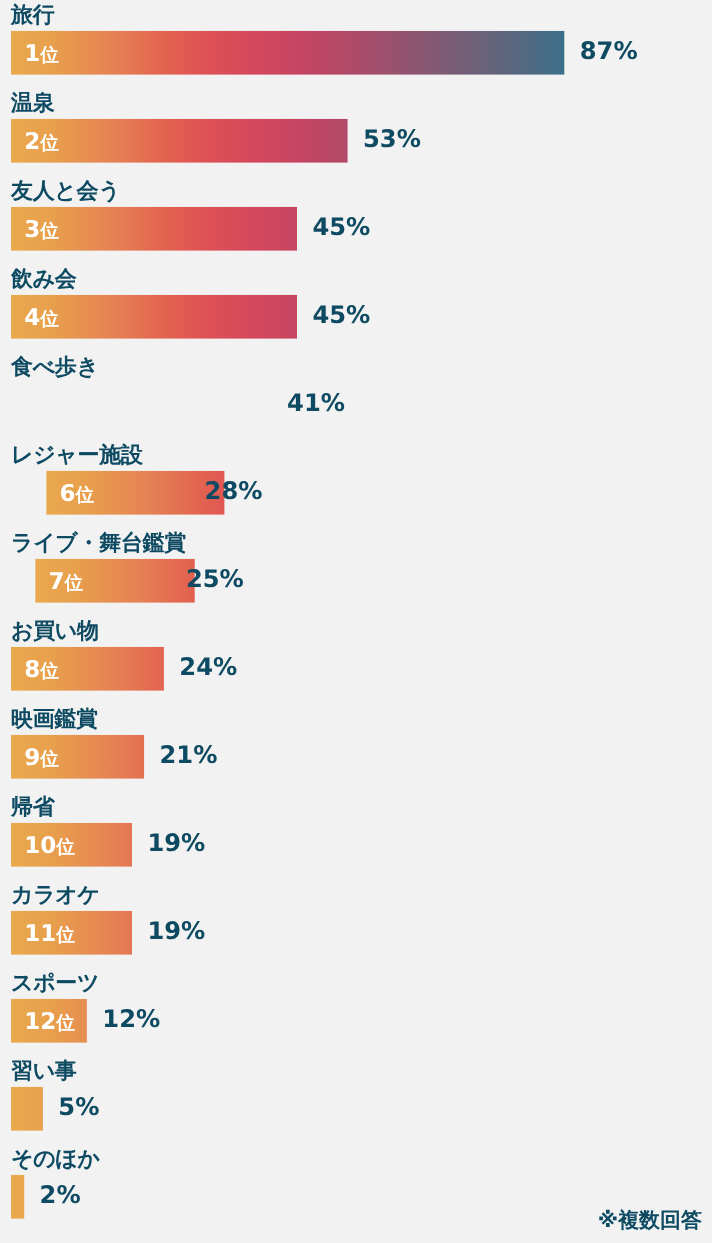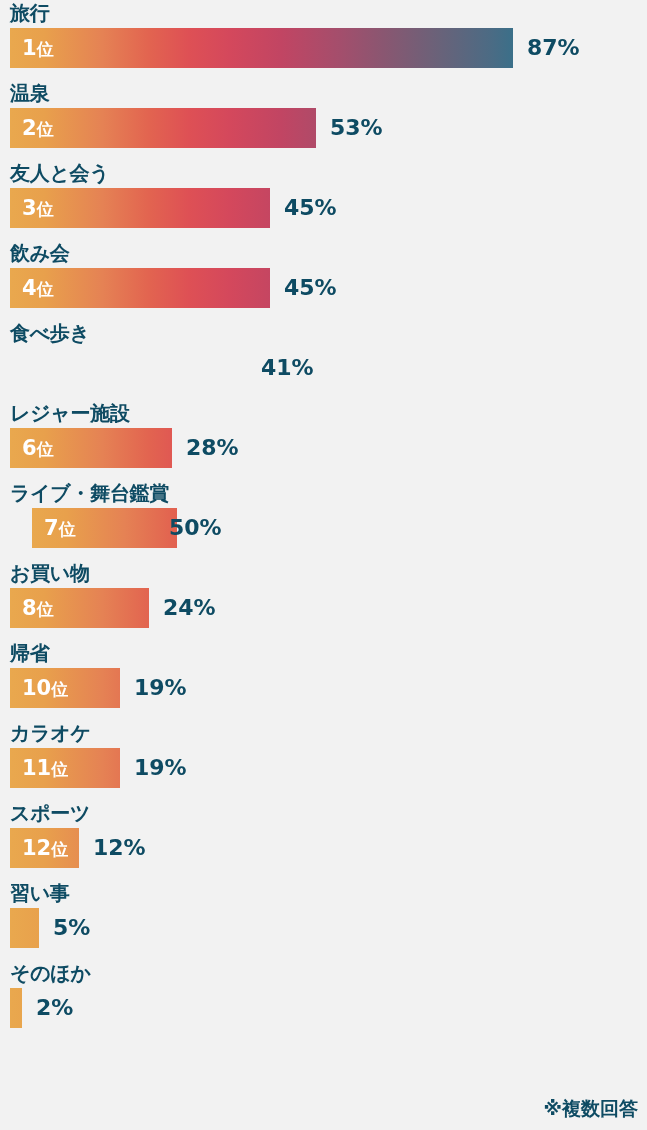--- a/index.html
+++ b/index.html
@@ -177,48 +177,58 @@
       </div>
       <div class="row">
         <div class="row-label">食べ歩き</div>
         <div class="bar-area">
           <div class="value" style="left: 251px;">41%</div>
         </div>
       </div>
       <div class="row">
         <div class="row-label">レジャー施設</div>
         <div class="bar-area">
-          <div class="bar-wrap" style="width: 162px;">
+          <div class="bar-wrap" style="width: 162px; margin-left: 32px;">
             <div class="bar-fill"></div>
             <div class="rank"><span>6</span><span class="rank-suffix">位</span></div>
           </div>
           <div class="value" style="left: 176px;">28%</div>
         </div>
       </div>
       <div class="row">
         <div class="row-label">ライブ・舞台鑑賞</div>
         <div class="bar-area">
           <div class="bar-wrap" style="width: 145px; margin-left: 22px;">
             <div class="bar-fill"></div>
             <div class="rank"><span>7</span><span class="rank-suffix">位</span></div>
           </div>
-          <div class="value" style="left: 159px;">50%</div>
+          <div class="value" style="left: 159px;">25%</div>
         </div>
       </div>
       <div class="row">
         <div class="row-label">お買い物</div>
         <div class="bar-area">
           <div class="bar-wrap" style="width: 139px;">
             <div class="bar-fill"></div>
             <div class="rank"><span>8</span><span class="rank-suffix">位</span></div>
           </div>
           <div class="value" style="left: 153px;">24%</div>
         </div>
       </div>
       <div class="row">
+        <div class="row-label">映画鑑賞</div>
+        <div class="bar-area">
+          <div class="bar-wrap" style="width: 121px;">
+            <div class="bar-fill"></div>
+            <div class="rank"><span>9</span><span class="rank-suffix">位</span></div>
+          </div>
+          <div class="value" style="left: 135px;">21%</div>
+        </div>
+      </div>
+      <div class="row">
         <div class="row-label">帰省</div>
         <div class="bar-area">
           <div class="bar-wrap" style="width: 110px;">
             <div class="bar-fill"></div>
             <div class="rank"><span>10</span><span class="rank-suffix">位</span></div>
           </div>
           <div class="value" style="left: 124px;">19%</div>
         </div>
       </div>
       <div class="row">

